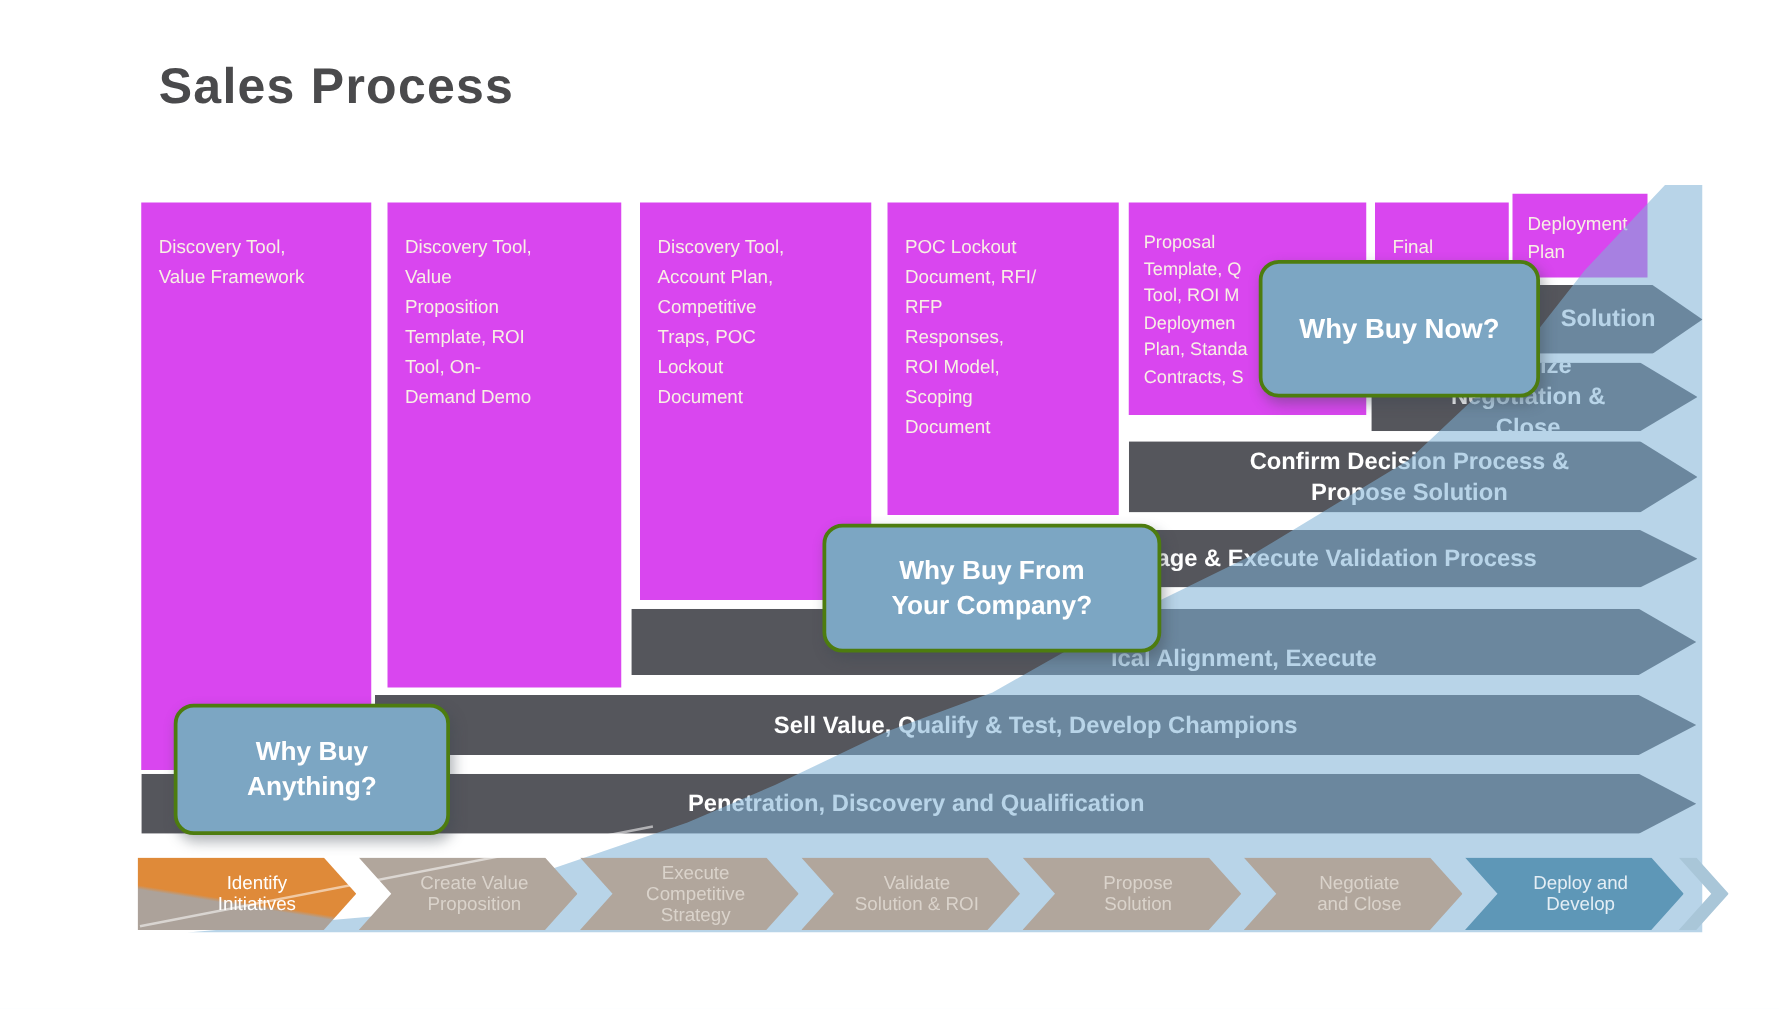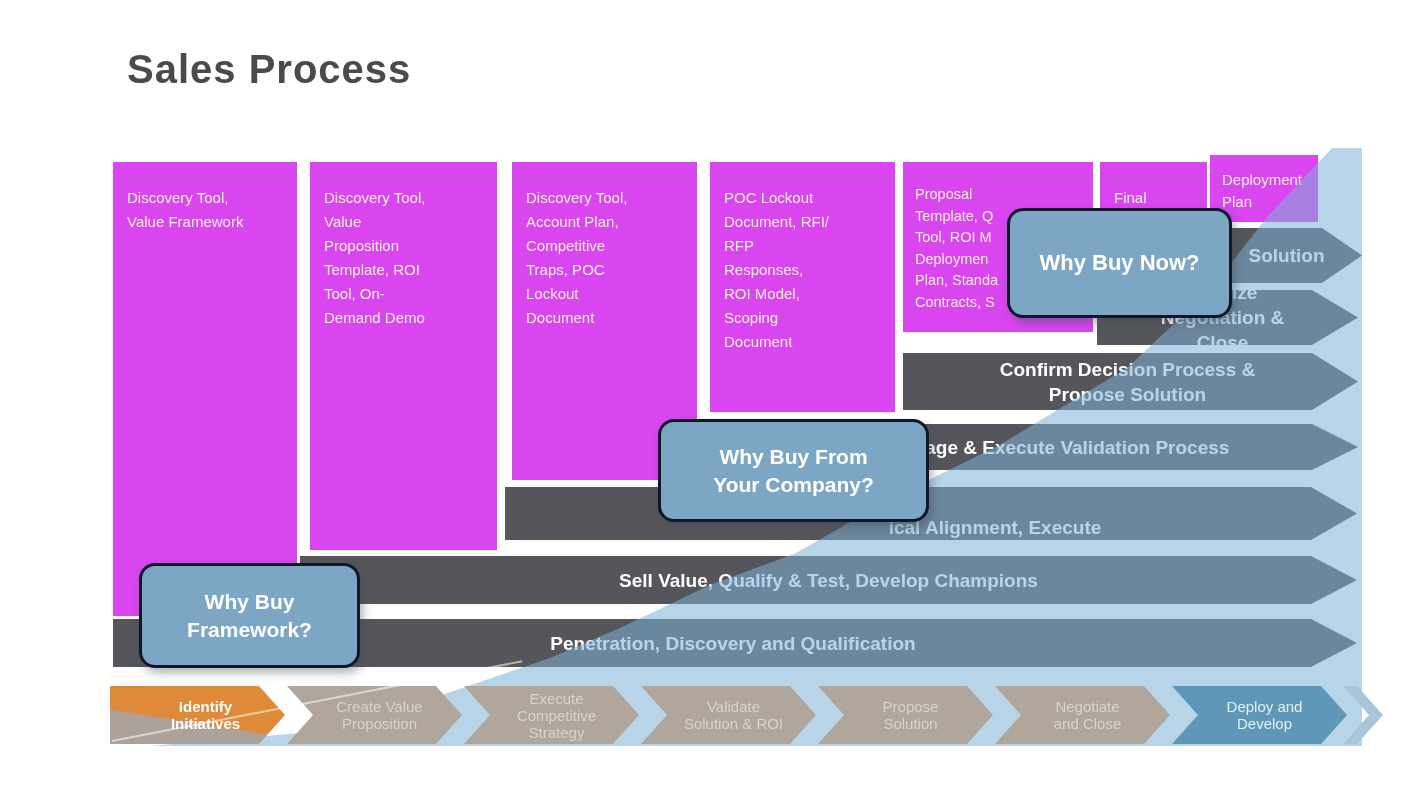--- a/index.html
+++ b/index.html
@@ -60,30 +60,30 @@
   .stage{
     width:175px;height:58px;background:#b1a69c;color:#dad3cb;
     font-size:15px;line-height:17px;text-align:center;white-space:pre-line;
     display:flex;align-items:center;justify-content:center;
     clip-path:polygon(0 0,calc(100% - 26px) 0,100% 50%,calc(100% - 26px) 100%,0 100%,26px 50%);
     padding:0 14px 0 24px;box-sizing:border-box;
   }
   .stage.first{
     clip-path:polygon(0 0,calc(100% - 26px) 0,100% 50%,calc(100% - 26px) 100%,0 100%);
     background:linear-gradient(189deg,#df8a39 58%,#aca29a 62%);
-    color:#ffffff;font-weight:bold;padding-left:30px;
+    color:#ffffff;font-weight:normal;padding-left:30px;
   }
   .stage.last{background:#5e97b7;color:#e4eef5;}
   .stage-extra{
     position:absolute;left:1343px;top:686px;width:40px;height:58px;background:#a9c6d8;z-index:19;
     clip-path:polygon(0 0,14px 0,100% 50%,14px 100%,0 100%,26px 50%);
   }
   
   .callout{
-    position:absolute;background:#7ca6c3;border:3px solid #0f172a;border-radius:16px;
+    position:absolute;background:#7ca6c3;border:3px solid #4d7c0f;border-radius:16px;
     box-shadow:3px 5px 10px rgba(60,70,80,0.4);color:#ffffff;font-weight:bold;
     font-size:21px;line-height:28px;text-align:center;white-space:pre-line;
     display:flex;align-items:center;justify-content:center;z-index:40;box-sizing:border-box;
   }
   #callout-anything{left:139px;top:563px;width:221px;height:105px;}
   #callout-company{left:658px;top:419px;width:271px;height:103px;}
   #callout-now{left:1007px;top:208px;width:225px;height:110px;font-size:22px;}
 </style>
 </head>
 <body>
@@ -152,18 +152,18 @@
 Solution &amp; ROI</div>
     <div class="stage">Propose
 Solution</div>
     <div class="stage">Negotiate
 and Close</div>
     <div class="stage last">Deploy and
 Develop</div>
   </div>
 
   <div class="callout" id="callout-anything">Why Buy
-Framework?</div>
+Anything?</div>
   <div class="callout" id="callout-company">Why Buy From
 Your Company?</div>
   <div class="callout" id="callout-now">Why Buy Now?</div>
 
 </div>
 
 </body></html>

